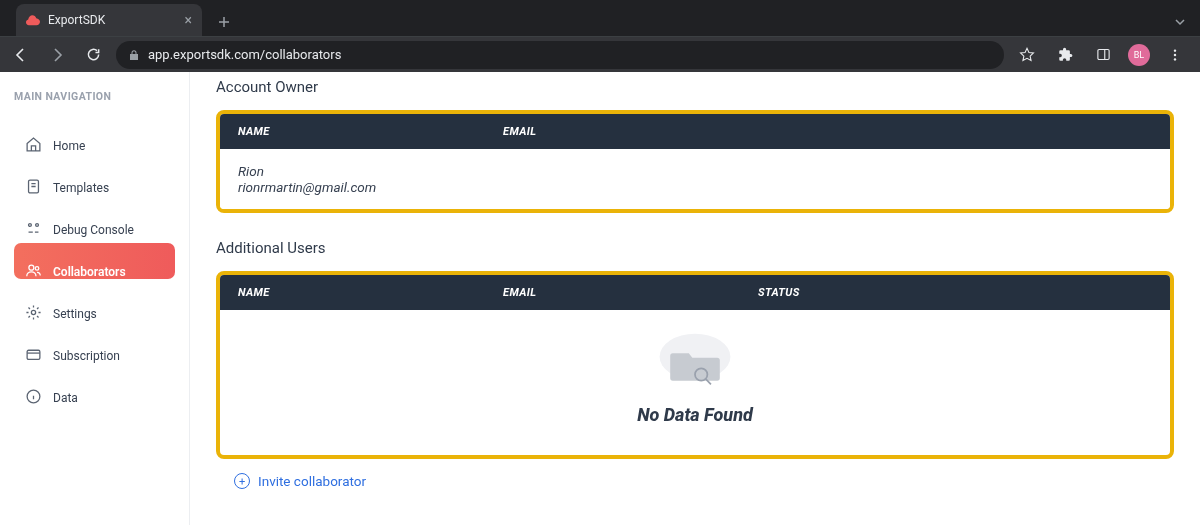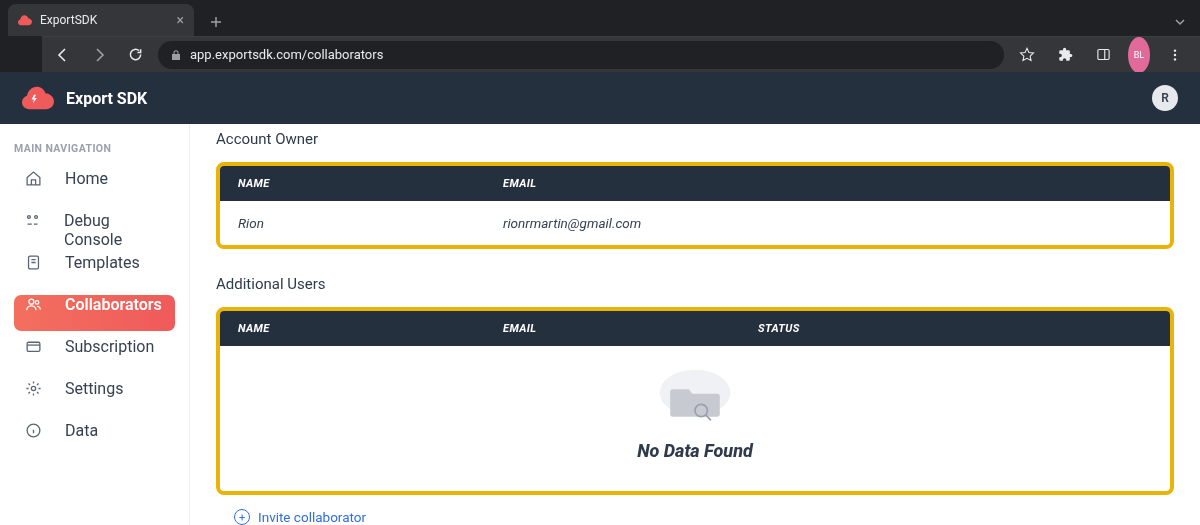--- a/index.html
+++ b/index.html
@@ -1,60 +1,60 @@
 <!DOCTYPE html>
 <html><head>
 <meta charset="utf-8">
 <style>
 * { margin: 0; padding: 0; box-sizing: border-box; font-family: -apple-system, BlinkMacSystemFont, "Segoe UI", Roboto, sans-serif; }
 body { width: 1200px; height: 525px; overflow: hidden; background: #fff; }
 
 
 .browser-chrome { background: #202124; color: #e8eaed; }
-.tab-strip { height: 36px; display: flex; align-items: flex-end; padding-left: 8px; gap: 8px; }
+.tab-strip { height: 36px; display: flex; align-items: flex-end; padding-left: 16px; gap: 8px; }
 .tab { background: #35363a; height: 32px; width: 186px; border-radius: 8px 8px 0 0; display: flex; align-items: center; padding: 0 10px; gap: 8px; font-size: 12px; color: #e8eaed; }
 .tab .favicon { width: 14px; height: 14px; color: #ef5b5b; display:flex; align-items:center; }
 .tab .close { margin-left: auto; font-size: 14px; color: #9aa0a6; cursor: pointer; }
 .new-tab { width: 28px; height: 28px; display:flex; align-items:center; justify-content:center; color:#9aa0a6; cursor:pointer; }
 .tab-strip .spacer { flex:1; }
 .tab-drop { width:28px; height:28px; display:flex; align-items:center; justify-content:center; color:#9aa0a6; cursor:pointer; margin-right:6px;}
 
-.toolbar { height: 36px; display: flex; align-items: center; padding: 0 8px; gap: 10px; background:#35363a; border-top:1px solid #3c4043;margin-left:42px;}
+.toolbar { height: 36px; display: flex; align-items: center; padding: 0 8px; gap: 10px; background:#35363a; border-top:1px solid #3c4043;}
 .nav-btn { width:26px; height:26px; display:flex; align-items:center;justify-content:center; color:#9aa0a6; cursor:pointer; }
 .nav-btn.enabled { color:#e8eaed; }
 .addr { flex:1; height:28px; background:#202124; border-radius:14px; display:flex; align-items:center; padding:0 12px; gap:8px; color:#e8eaed; font-size:13px; }
 .addr .lock { color:#9aa0a6; }
 .right-icons { display:flex; align-items:center; gap:12px; padding-right:4px; }
-.profile-badge { width:22px; height:36px; border-radius:50%; background:#e06b9a; color:#fff; font-size:9px; font-weight:400; display:flex; align-items:center; justify-content:center; }
+.profile-badge { width:22px; height:22px; border-radius:50%; background:#e06b9a; color:#fff; font-size:9px; font-weight:400; display:flex; align-items:center; justify-content:center; }
 
 
 .app { height: calc(525px - 72px); display:flex; flex-direction:column; background:#fff; }
 .app-header { height:52px; background:#25303f; display:flex; align-items:center; padding:0 22px; gap:12px; color:#fff; }
 .logo-mark { width:32px; height:26px; color:#ef5b5b; display:flex; align-items:center; }
 .brand { font-weight:700; font-size:16px; }
 .header-spacer { flex:1; }
 .avatar { width:26px; height:26px; border-radius:50%; background:#e8e9ec; color:#374151; display:flex; align-items:center; justify-content:center; font-size:12px; font-weight:600; }
 
 .app-body { flex:1; display:flex; overflow:hidden; }
 .sidebar { width:190px; background:#fff; border-right:1px solid #eceef1; padding:18px 14px; }
 .nav-heading { font-size:10.5px; font-weight:700; letter-spacing:.4px; color:#9aa1ad; margin-bottom:14px; }
-.nav-item { height:36px; border-radius:8px; display:flex; align-items:flex-start; gap:23px; padding:0 10px; color:#374151; font-size:16px; cursor:pointer; margin-bottom:6px; }
+.nav-item { height:36px; border-radius:8px; display:flex; align-items:flex-end; gap:11px; padding:0 10px; color:#374151; font-size:12px; cursor:pointer; margin-bottom:6px; }
 .nav-item .icon { width:18px; height:18px; color:#5b6472; display:flex; align-items:center; justify-content:center; }
 .nav-item.active { background:linear-gradient(90deg,#f36f5e,#ef5b5b); color:#fff; font-weight:600;border-radius:7px; }
 .nav-item.active .icon { color:#fff; }
 
 .main { flex:1; padding:6px 26px 18px 26px; overflow:auto; background:#fff; }
 .section-title { font-size:15px; color:#2f3a4a; margin-bottom:14px; }
 .table-card { border:4px solid #eab308; border-radius:8px; overflow:hidden; margin-bottom:26px;font-style:italic; }
 .thead { background:#25303f; display:flex; padding:11px 18px; }
 .th { font-size:11px; font-weight:700; letter-spacing:.4px; color:#fff; }
 .col-name { width:265px; }
 .col-email { flex:1; }
 .col-status { width:300px; }
-.trow { display:flex; padding:14px 18px; font-size:13.5px; color:#374151; background:#fff; }
+.trow { display:flex; padding:14px 18px; font-size:13.5px; color:#374151; background:#fff;flex-direction:column; }
 
 .empty { display:flex; flex-direction:column; align-items:center; justify-content:center; padding:22px 0 30px; }
 .empty-ill { width:80px; height:62px; color:#c7cbd1; position:relative; }
 .empty-title { margin-top:10px; font-size:18px; font-weight:800; color:#2f3a4a; }
 
 .invite { display:inline-flex; align-items:center; gap:8px; color:#2f6fe0; font-size:13.5px; cursor:pointer; padding:4px 18px; }
 .invite .plus-circ { width:16px; height:16px; border:1.5px solid #2f6fe0; border-radius:50%; display:flex; align-items:center; justify-content:center; font-size:11px; line-height:1; }
 
 svg { display:block; }
 </style>
@@ -133,94 +133,81 @@
             <circle cx="8" cy="3" r="1.4"></circle>
             <circle cx="8" cy="8" r="1.4"></circle>
             <circle cx="8" cy="13" r="1.4"></circle>
           </svg>
         </span>
     </div>
   </div>
 </div>
 
 <div class="app">
-  <div class="app-header">
-    <span class="logo-mark">
-      <svg viewBox="0 0 40 28" width="32" height="24" fill="currentColor">
-          <path d="M9 28c-5 0-9-3.7-9-8.6 0-4 2.6-7.1 6.2-8.2C7.4 5.1 12.2 0 18.4 0c5 0 9.3 3.3 10.9 8 6 .5 10.7 4.9 10.7 10.4 0 5.3-4.3 9.6-9.7 9.6H9z"></path>
-          <path fill="#fff" d="M15 10l-3 6h3l-1.5 5 5-7h-3l2-4z"></path>
-        </svg>
-    </span>
-    <span class="brand">Export SDK</span>
-    <div class="header-spacer"></div>
-    <div class="avatar">
-        <span>R</span>
-      </div>
-  </div>
 
   <div class="app-body">
     <aside class="sidebar">
       <div class="nav-heading">MAIN NAVIGATION</div>
 
       <div class="nav-item">
         <span class="icon">
             <svg width="17" height="17" viewBox="0 0 24 24" fill="none" stroke="currentColor" stroke-width="1.8">
               <path d="M3 10.5L12 3l9 7.5V21H3z"></path>
               <path d="M9 21v-7h6v7"></path>
             </svg>
           </span>
         <span>Home</span>
       </div>
       <div class="nav-item">
         <span class="icon">
             <svg width="17" height="17" viewBox="0 0 24 24" fill="none" stroke="currentColor" stroke-width="1.8">
+              <rect x="5" y="3" width="14" height="18" rx="2"></rect>
+              <path d="M9 8h6M9 12h6"></path>
+            </svg>
+          </span>
+        <span>Templates</span>
+      </div>
+      <div class="nav-item">
+        <span class="icon">
+            <svg width="17" height="17" viewBox="0 0 24 24" fill="none" stroke="currentColor" stroke-width="1.8">
               <circle cx="7" cy="7" r="2"></circle>
               <circle cx="17" cy="7" r="2"></circle>
               <path d="M5 17h6M14 17h5"></path>
             </svg>
           </span>
         <span>Debug Console</span>
-      </div>
-      <div class="nav-item">
-        <span class="icon">
-            <svg width="17" height="17" viewBox="0 0 24 24" fill="none" stroke="currentColor" stroke-width="1.8">
-              <rect x="5" y="3" width="14" height="18" rx="2"></rect>
-              <path d="M9 8h6M9 12h6"></path>
-            </svg>
-          </span>
-        <span>Templates</span>
       </div>
       <div class="nav-item active">
         <span class="icon">
             <svg width="17" height="17" viewBox="0 0 24 24" fill="none" stroke="currentColor" stroke-width="1.8">
               <circle cx="9" cy="8" r="3.5"></circle>
               <path d="M2.5 20c0-3.6 2.9-6 6.5-6s6.5 2.4 6.5 6"></path>
               <circle cx="17" cy="9" r="2.5"></circle>
               <path d="M21.5 19c0-2.6-2-4.5-4.5-4.5"></path>
             </svg>
           </span>
         <span>Collaborators</span>
       </div>
       <div class="nav-item">
         <span class="icon">
             <svg width="17" height="17" viewBox="0 0 24 24" fill="none" stroke="currentColor" stroke-width="1.8">
+              <circle cx="12" cy="12" r="3"></circle>
+              <path d="M12 2v3M12 19v3M4.9 4.9l2.1 2.1M17 17l2.1 2.1M2 12h3M19 12h3M4.9 19.1L7 17M17 7l2.1-2.1"></path>
+            </svg>
+          </span>
+        <span>Settings</span>
+      </div>
+      <div class="nav-item">
+        <span class="icon">
+            <svg width="17" height="17" viewBox="0 0 24 24" fill="none" stroke="currentColor" stroke-width="1.8">
               <rect x="3" y="6" width="18" height="13" rx="2"></rect>
               <path d="M3 10h18"></path>
             </svg>
           </span>
         <span>Subscription</span>
-      </div>
-      <div class="nav-item">
-        <span class="icon">
-            <svg width="17" height="17" viewBox="0 0 24 24" fill="none" stroke="currentColor" stroke-width="1.8">
-              <circle cx="12" cy="12" r="3"></circle>
-              <path d="M12 2v3M12 19v3M4.9 4.9l2.1 2.1M17 17l2.1 2.1M2 12h3M19 12h3M4.9 19.1L7 17M17 7l2.1-2.1"></path>
-            </svg>
-          </span>
-        <span>Settings</span>
       </div>
       <div class="nav-item">
         <span class="icon">
             <svg width="17" height="17" viewBox="0 0 24 24" fill="none" stroke="currentColor" stroke-width="1.8">
               <circle cx="12" cy="12" r="9"></circle>
               <path d="M12 8h.01M12 11v5"></path>
             </svg>
           </span>
         <span>Data</span>
       </div>

